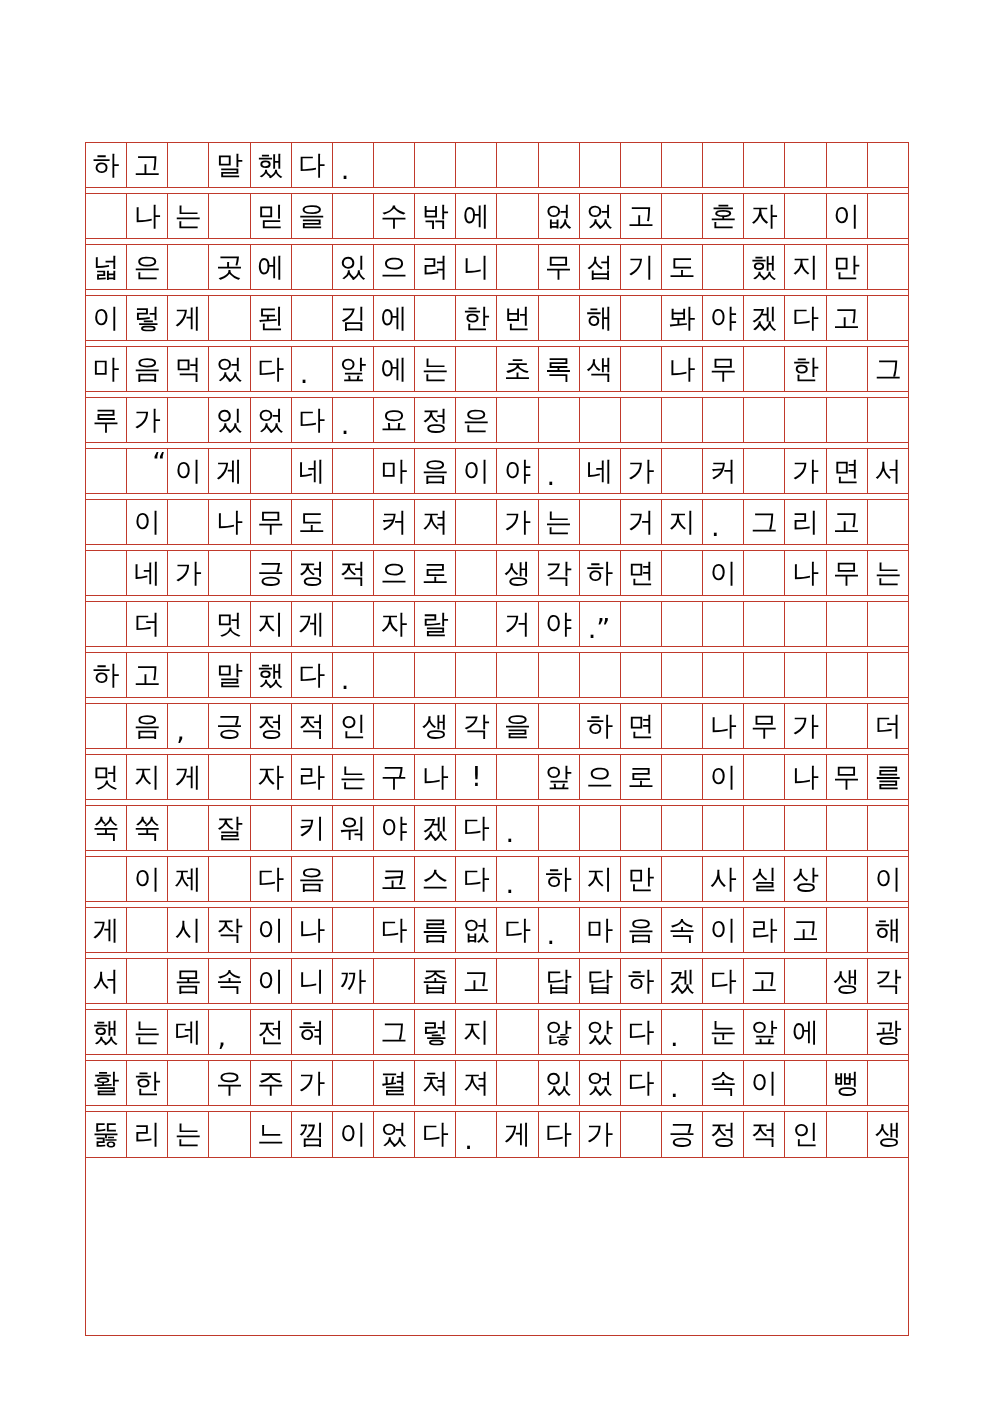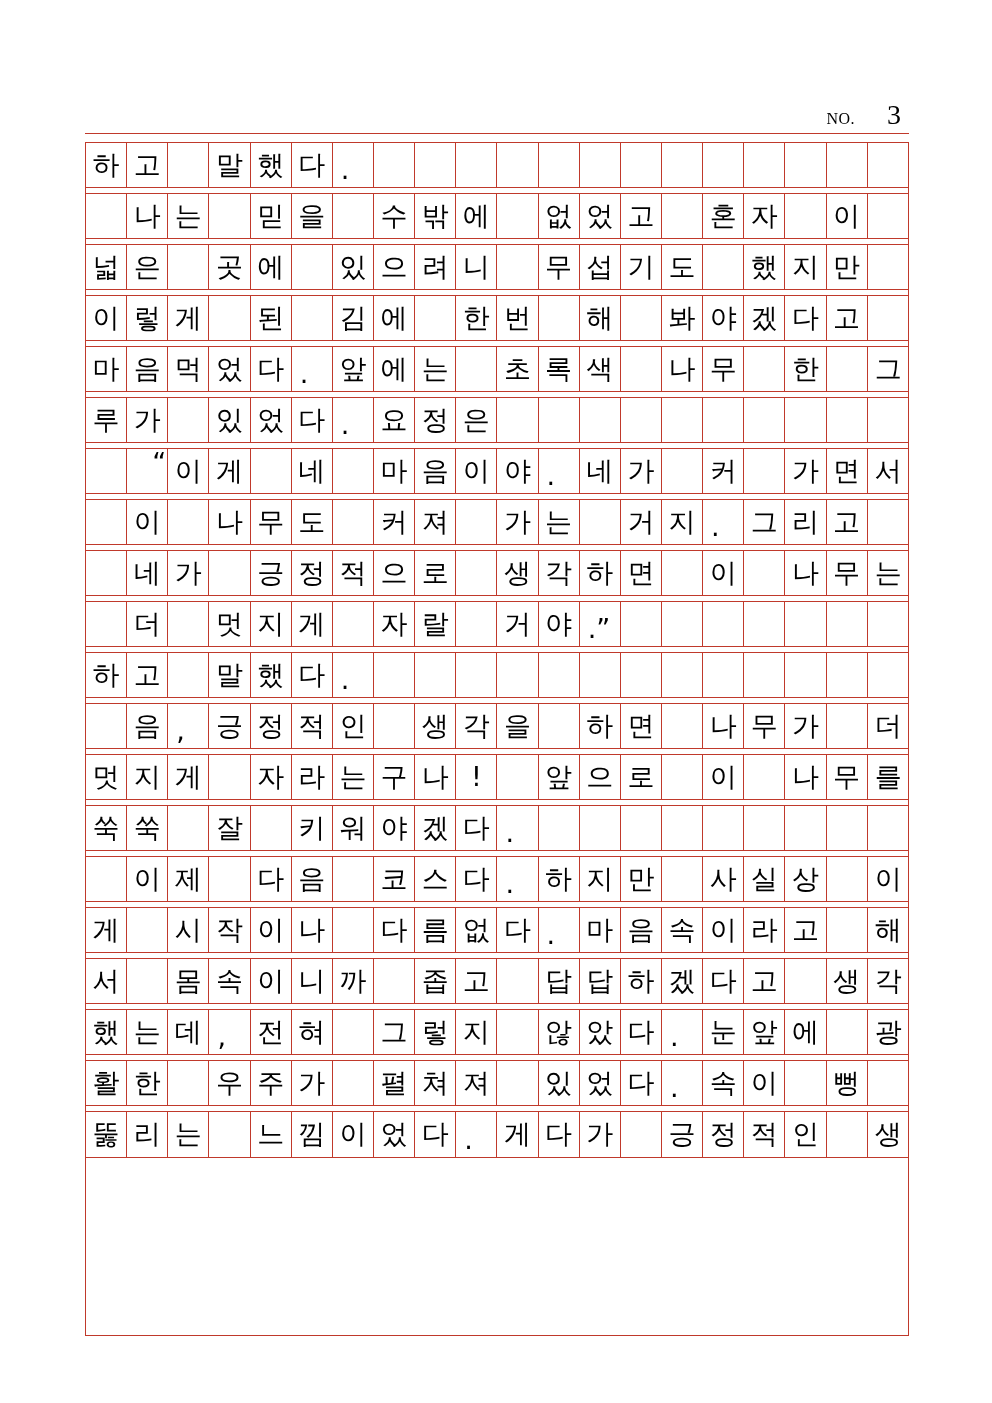--- a/index.html
+++ b/index.html
@@ -122,26 +122,20 @@
     border-top: none;
     box-sizing: border-box;
     background: #ffffff;
   }
 </style>
 </head>
 <body>
 
 <div class="page">
 
-  <div class="header">
-    <div class="header-inner">
-      <span class="no-label">NO.</span>
-      <span class="no-value">3</span>
-    </div>
-  </div>
 
   <div class="grid-wrap" id="grid">
       <div class="grid-row">
         <div class="cell">하</div>
         <div class="cell">고</div>
         <div class="cell"></div>
         <div class="cell">말</div>
         <div class="cell">했</div>
         <div class="cell">다</div>
         <div class="cell punct">.</div>

